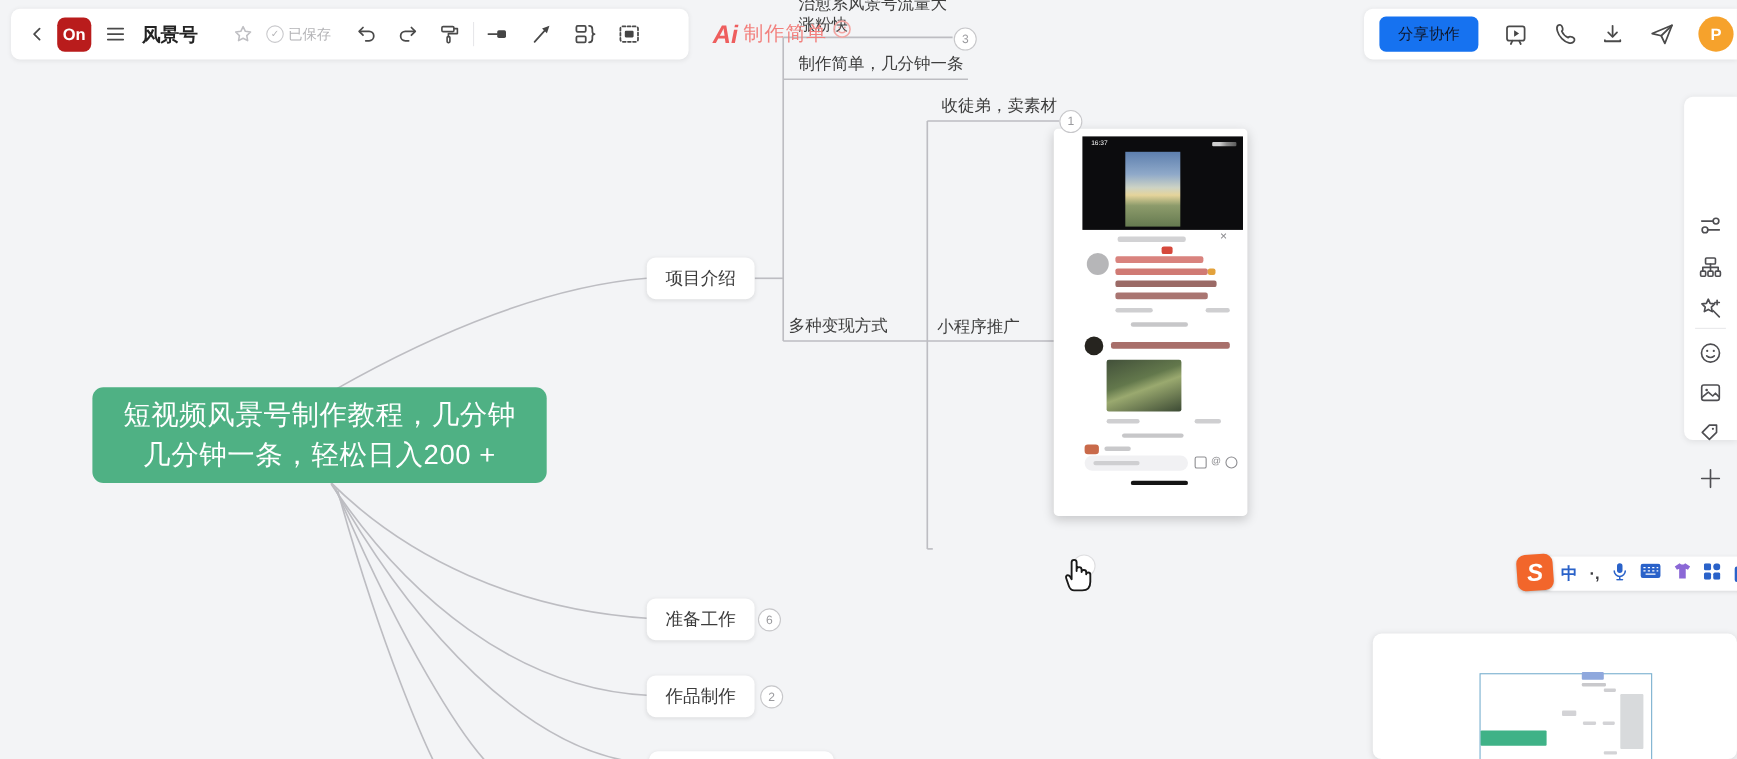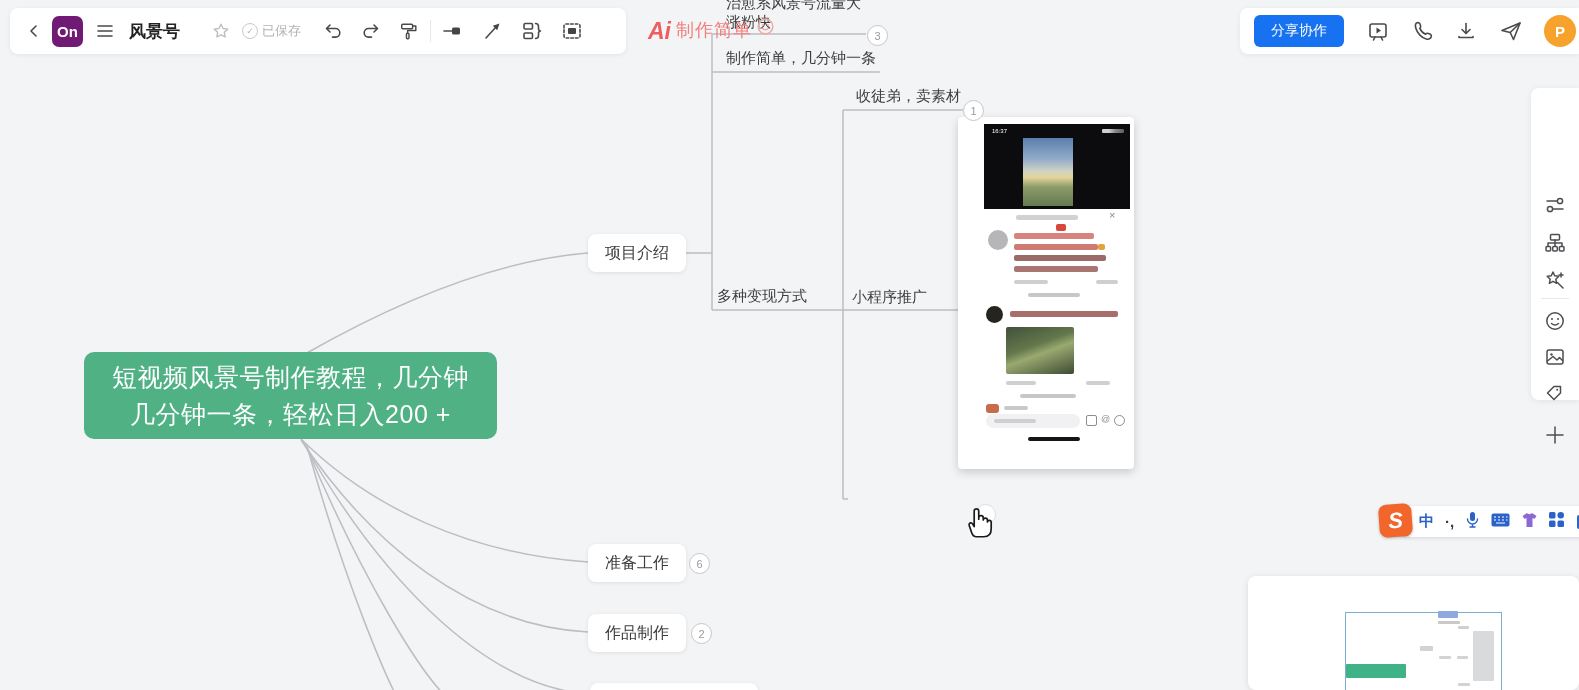--- a/index.html
+++ b/index.html
@@ -2,26 +2,26 @@
 <html><head>
 <meta charset="utf-8">
 <style>
   html,body{margin:0;padding:0;background:#e9e9eb;font-family:"Liberation Sans","DejaVu Sans",sans-serif;}
   #screen{position:relative;width:1579px;height:690px;background:#f3f4f6;overflow:hidden;}
   .card{position:absolute;background:#fff;border-radius:8px;box-shadow:0 1px 5px rgba(0,0,0,.07);}
   
   .tb{display:flex;align-items:center;height:46px;}
   .tbi{display:flex;align-items:center;justify-content:center;cursor:pointer;flex:0 0 auto;}
   .tbi svg{stroke:#4a4a4a;fill:none;stroke-width:1.6;stroke-linecap:round;stroke-linejoin:round;}
-  .logo{width:31px;height:31px;border-radius:7px;background:#701a75;color:#fff;font-weight:700;font-size:15px;display:flex;align-items:center;justify-content:center;}
+  .logo{width:31px;height:31px;border-radius:7px;background:#b91c1c;color:#fff;font-weight:700;font-size:15px;display:flex;align-items:center;justify-content:center;}
   .doc-title{font-size:17px;font-weight:700;color:#232323;margin-left:14px;}
   .saved{display:flex;align-items:center;color:#b3b3b6;font-size:13px;gap:4px;}
   .saved .ck{width:14px;height:14px;border:1px solid #c9c9cc;border-radius:50%;font-size:9px;display:flex;align-items:center;justify-content:center;color:#b3b3b6;}
   .vdiv{width:1px;height:22px;background:#e7e7ea;margin:0 9px;}
-  .share-btn{background:#1672f0;color:#ffffff;font-size:14px;border:none;border-radius:6px;height:32px;padding:0 17px;cursor:pointer;}
+  .share-btn{background:#1672f0;color:#0f172a;font-size:14px;border:none;border-radius:6px;height:32px;padding:0 17px;cursor:pointer;}
   .avatar{width:32px;height:32px;border-radius:50%;background:#f6a22c;color:#fff;font-size:15px;font-weight:700;display:flex;align-items:center;justify-content:center;}
   
   .ai{position:absolute;left:648px;top:18px;display:flex;gap:5px;z-index:6;}
   .ai .b{font-style:italic;font-weight:700;font-size:23px;color:#ee5e5e;}
   .ai .r{font-size:18px;color:#f2807d;letter-spacing:1px;}
   
   .box-node{position:absolute;background:#fff;border-radius:8px;box-shadow:0 1px 4px rgba(0,0,0,.09);display:flex;align-items:center;justify-content:center;font-size:16px;color:#3c3c3c;cursor:pointer;z-index:3;}
   .text-node{position:absolute;font-size:15px;color:#3e3e3e;white-space:nowrap;z-index:3;cursor:pointer;}
   .badge{position:absolute;width:19px;height:19px;border:1px solid #c7c7ca;border-radius:50%;background:#fff;color:#9a9a9e;font-size:11px;display:flex;align-items:center;justify-content:center;z-index:5;cursor:pointer;}
   .root-node{position:absolute;left:84px;top:352px;width:413px;height:87px;background:#4fb184;border-radius:10px;color:#fff;display:flex;flex-direction:column;align-items:center;justify-content:center;z-index:3;cursor:pointer;}

